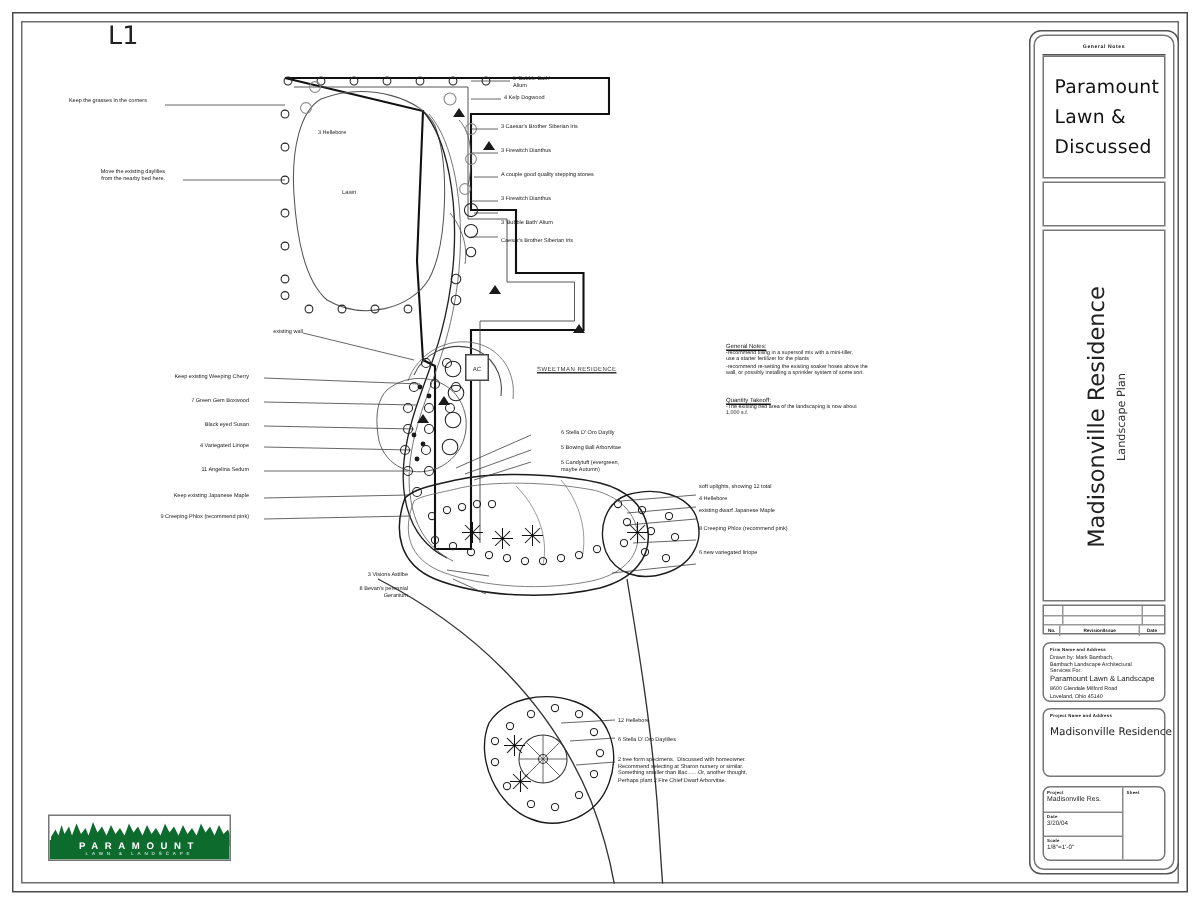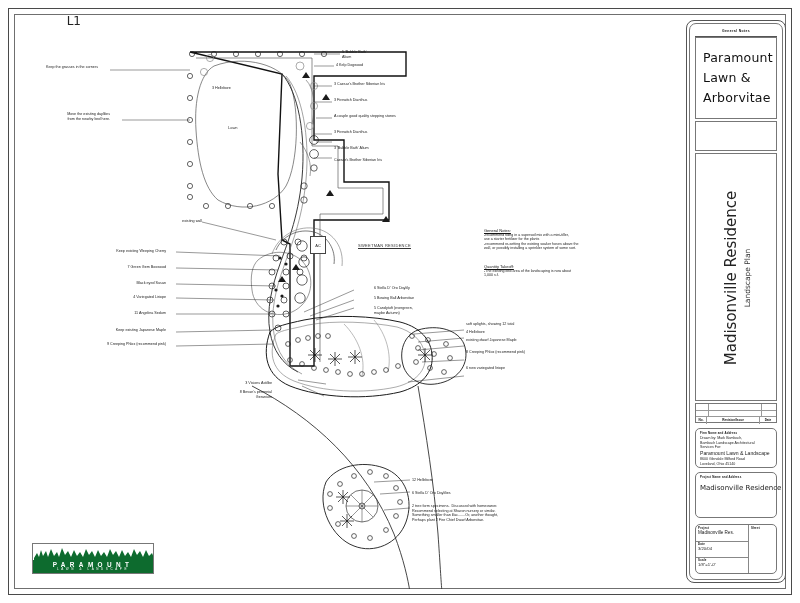--- a/index.html
+++ b/index.html
@@ -40,21 +40,21 @@
   .tb-cap{position:absolute;font-size:2.9px;font-weight:bold;color:#111;letter-spacing:.2px;}
   .tb-txt{position:absolute;font-size:3.6px;line-height:4.7px;color:#1c1c1c;}
   .tb-txt.big{font-size:5.1px;line-height:6px;}
 
   .proj-box{position:absolute;left:695px;top:472px;width:82px;height:46px;border:1px solid #777;border-radius:5px;box-sizing:border-box;}
   .proj-name{position:absolute;left:700px;top:484px;font-family:"DejaVu Sans",sans-serif;font-size:7px;color:#222;}
 
   .bot-grid{position:absolute;left:695px;top:524px;width:82px;height:50px;border:1px solid #777;border-radius:5px;box-sizing:border-box;}
   .bg-vline{position:absolute;left:52px;top:0;width:1px;height:100%;background:#888;}
   .bg-hline{position:absolute;left:0;width:52px;height:1px;background:#888;}
-  .sheetno{position:absolute;left:56px;top:14px;width:25px;text-align:right;font-family:"DejaVu Sans",sans-serif;font-size:12px;color:#222;}
+  .sheetno{position:absolute;left:72px;top:14px;width:25px;text-align:left;font-family:"DejaVu Sans",sans-serif;font-size:17px;color:#222;}
 
   
   .label{position:absolute;font-size:3.7px;line-height:4.6px;color:#1b1b1b;white-space:pre;}
   .label.r{text-align:right;}
 
   .logo-box{position:absolute;left:32px;top:543px;width:122px;height:31px;border:1px solid #777;box-sizing:border-box;background:#fff;
       display:flex;flex-direction:column;justify-content:flex-end;overflow:hidden;}
   .logo-sky{position:absolute;left:1px;top:1px;right:1px;height:18px;background:#fff;}
   .logo-band{position:relative;z-index:2;background:#0d6b2e;height:13px;display:flex;flex-direction:column;justify-content:center;align-items:center;}
   .logo-band .l1{color:#fff;font-size:6.4px;letter-spacing:4.4px;font-weight:bold;line-height:6.6px;}
@@ -396,21 +396,21 @@
   </div>
 
   <div class="tb-col"></div>
   <div class="tb-col2"></div>
 
   <div class="tb-notes-hdr">General  Notes</div>
 
   <div class="tb-logo">
     <div>Paramount</div>
     <div>Lawn &amp;</div>
-    <div>Arborvitae</div>
+    <div>Discussed</div>
   </div>
 
   <div class="tb-blank"></div>
 
   <div class="tb-bigtitle">
     <div class="rot-wrap">
       <div class="t1">Madisonville Residence</div>
       <div class="t2">Landscape Plan</div>
     </div>
   </div>

